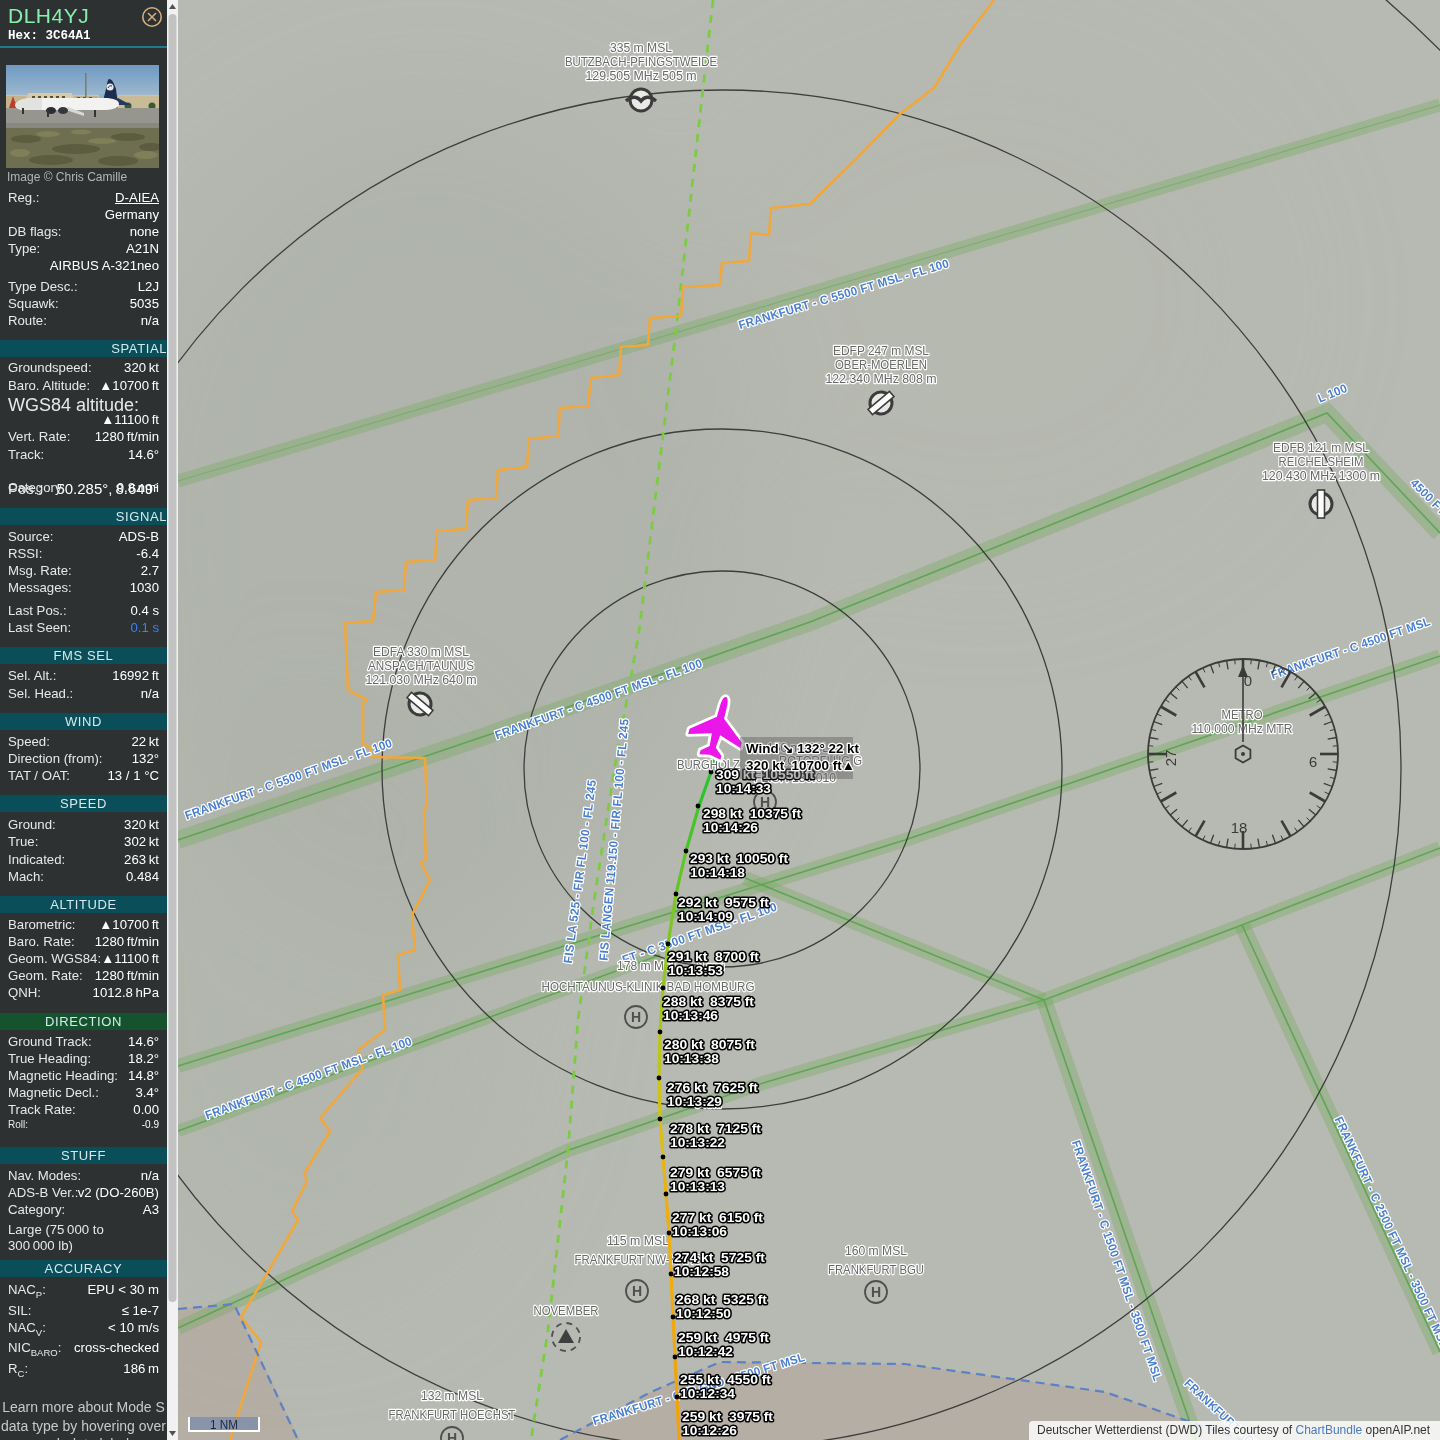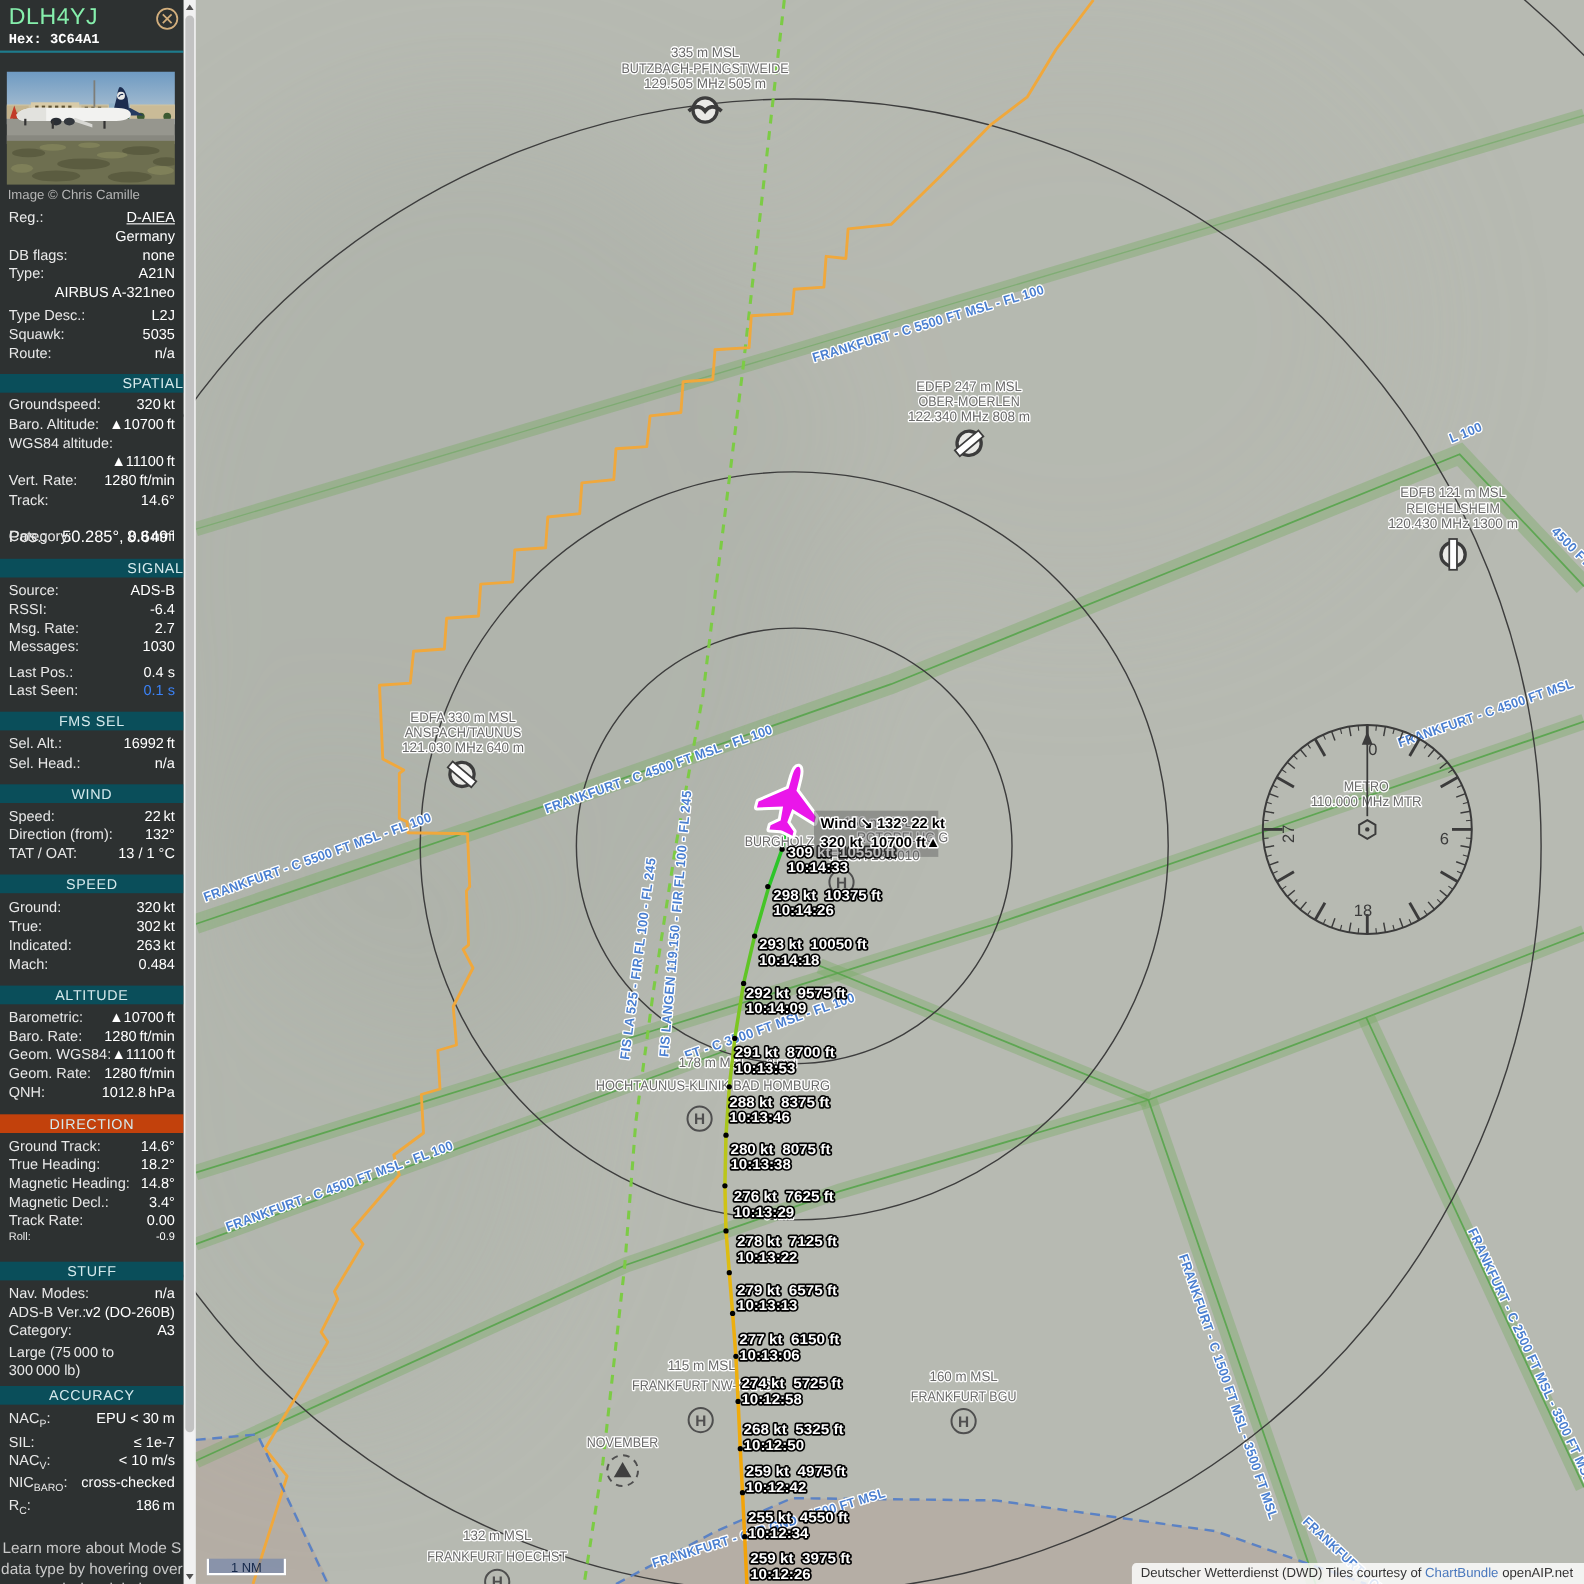--- a/index.html
+++ b/index.html
@@ -405,21 +405,21 @@
     </div>
     <div style="position:absolute;left:0;top:340px;width:167px;height:17px;background:#0a4e5a;color:#d5e9ec;font-size:13px;text-align:right;line-height:17px;letter-spacing:0.6px">SPATIAL</div>
     <div style="position:absolute;left:8px;top:360px;width:151px;height:16px;font-size:13.2px;color:#e8e8e8;white-space:nowrap">
       <span style="position:absolute;left:0;top:0">Groundspeed:</span>
       <span style="position:absolute;right:0;top:0;color:#fff">320 kt</span>
     </div>
     <div style="position:absolute;left:8px;top:378px;width:151px;height:16px;font-size:13.2px;color:#e8e8e8;white-space:nowrap">
       <span style="position:absolute;left:0;top:0">Baro. Altitude:</span>
       <span style="position:absolute;right:0;top:0;color:#fff">▲10700 ft</span>
     </div>
-    <div style="position:absolute;left:8px;top:395px;width:151px;height:16px;font-size:13px;color:#e8e8e8;white-space:nowrap">
+    <div style="position:absolute;left:8px;top:395px;width:151px;height:16px;font-size:18px;color:#e8e8e8;white-space:nowrap">
       <span style="position:absolute;left:0;top:0">WGS84 altitude:</span>
       <span style="position:absolute;right:0;top:0;color:#fff"></span>
     </div>
     <div style="position:absolute;left:8px;top:412px;width:151px;height:16px;font-size:13.2px;color:#e8e8e8;white-space:nowrap">
       <span style="position:absolute;left:0;top:0"></span>
       <span style="position:absolute;right:0;top:0;color:#fff">▲11100 ft</span>
     </div>
     <div style="position:absolute;left:8px;top:429px;width:151px;height:16px;font-size:13.2px;color:#e8e8e8;white-space:nowrap">
       <span style="position:absolute;left:0;top:0">Vert. Rate:</span>
       <span style="position:absolute;right:0;top:0;color:#fff">1280 ft/min</span>
@@ -514,21 +514,21 @@
       <span style="position:absolute;right:0;top:0;color:#fff">▲11100 ft</span>
     </div>
     <div style="position:absolute;left:8px;top:968px;width:151px;height:16px;font-size:13.2px;color:#e8e8e8;white-space:nowrap">
       <span style="position:absolute;left:0;top:0">Geom. Rate:</span>
       <span style="position:absolute;right:0;top:0;color:#fff">1280 ft/min</span>
     </div>
     <div style="position:absolute;left:8px;top:985px;width:151px;height:16px;font-size:13.2px;color:#e8e8e8;white-space:nowrap">
       <span style="position:absolute;left:0;top:0">QNH:</span>
       <span style="position:absolute;right:0;top:0;color:#fff">1012.8 hPa</span>
     </div>
-    <div style="position:absolute;left:0;top:1013px;width:167px;height:17px;background:#c2410c;color:#d5e9ec;font-size:13px;text-align:center;line-height:17px;letter-spacing:0.6px">DIRECTION</div>
+    <div style="position:absolute;left:0;top:1013px;width:167px;height:17px;background:#14532d;color:#d5e9ec;font-size:13px;text-align:center;line-height:17px;letter-spacing:0.6px">DIRECTION</div>
     <div style="position:absolute;left:8px;top:1034px;width:151px;height:16px;font-size:13.2px;color:#e8e8e8;white-space:nowrap">
       <span style="position:absolute;left:0;top:0">Ground Track:</span>
       <span style="position:absolute;right:0;top:0;color:#fff">14.6°</span>
     </div>
     <div style="position:absolute;left:8px;top:1051px;width:151px;height:16px;font-size:13.2px;color:#e8e8e8;white-space:nowrap">
       <span style="position:absolute;left:0;top:0">True Heading:</span>
       <span style="position:absolute;right:0;top:0;color:#fff">18.2°</span>
     </div>
     <div style="position:absolute;left:8px;top:1068px;width:151px;height:16px;font-size:13.2px;color:#e8e8e8;white-space:nowrap">
       <span style="position:absolute;left:0;top:0">Magnetic Heading:</span>

